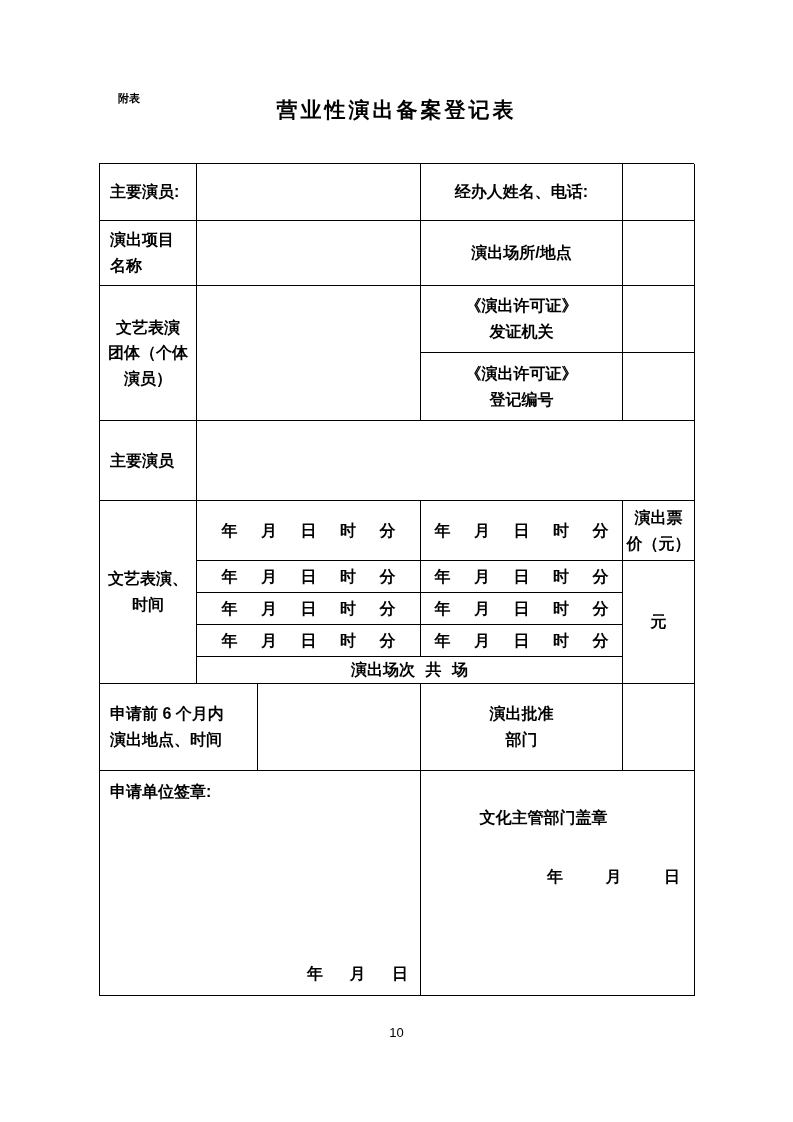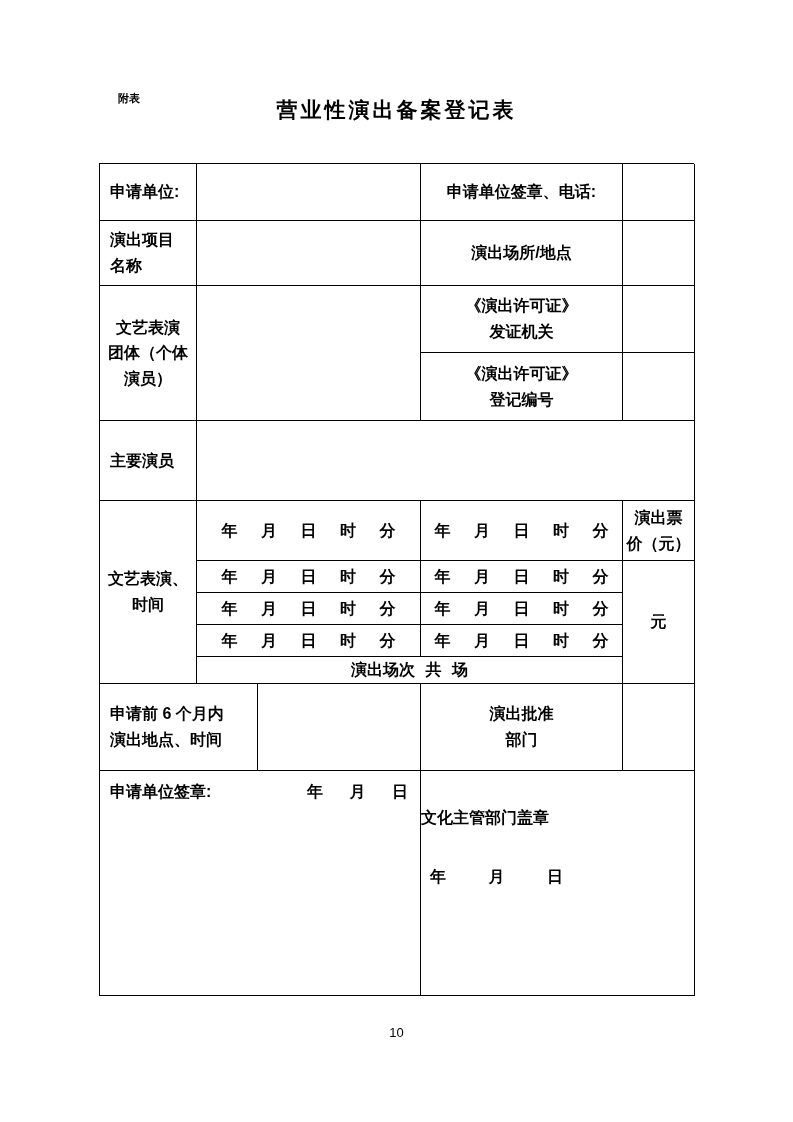--- a/index.html
+++ b/index.html
@@ -60,21 +60,21 @@
   .h32 { height: 32px; flex: none; }
   .h27 { height: 27px; flex: none; }
   .h123 { height: 123px; flex: none; }
   .h87 { height: 87px; flex: none; }
   .h225 { height: 225px; flex: none; }
 
   .dates { word-spacing: 19px; }
   .sessions { word-spacing: 6px; }
 
   .seal-cell {
-    flex-direction: row; align-items: stretch;
+    flex-direction: column; align-items: stretch;
     justify-content: space-between; padding: 8px 0 8px 0;
   }
   .seal-top { padding-left: 10px; text-align: left; }
   .seal-date-l { text-align: right; padding-right: 12px; word-spacing: 22px; }
   .seal-stamp { text-align: center; padding-right: 28px; }
   .seal-date-r { text-align: right; padding-right: 14px; word-spacing: 38px; margin-top: 8px; }
 
   .pagenum {
     position: absolute; left: 0; top: 1025px; width: 100%;
     text-align: center; font-size: 13px;
@@ -84,23 +84,23 @@
 <body>
 
 <div class="page">
 
   <div class="note">附表</div>
   <div class="title">营业性演出备案登记表</div>
 
   <div class="table">
 
     <div class="row">
-      <div class="cell w1 h57 pad-l">申请单位:</div>
+      <div class="cell w1 h57 pad-l">主要演员:</div>
       <div class="cell w2 h57"></div>
-      <div class="cell w3 h57 center">申请单位签章、电话:</div>
+      <div class="cell w3 h57 center">经办人姓名、电话:</div>
       <div class="cell w4 h57"></div>
     </div>
 
     <div class="row">
       <div class="cell w1 h65 pad-l">演出项目
 名称</div>
       <div class="cell w2 h65"></div>
       <div class="cell w3 h65 center">演出场所/地点</div>
       <div class="cell w4 h65"></div>
     </div>

